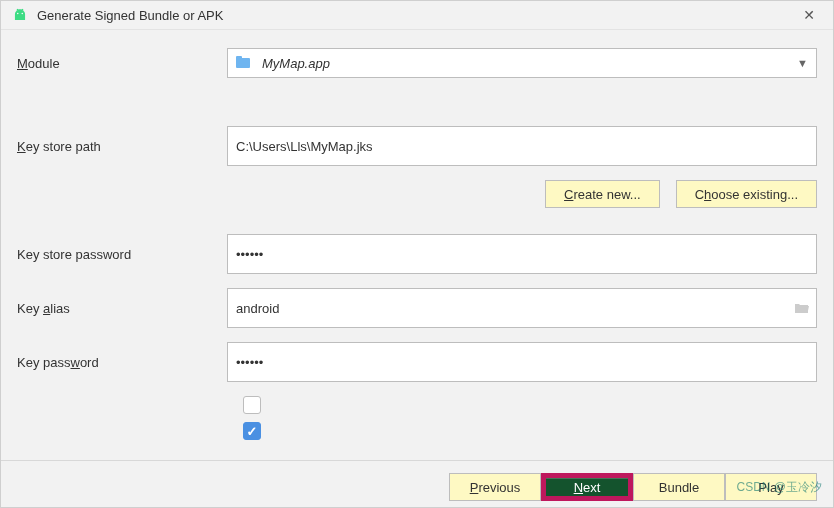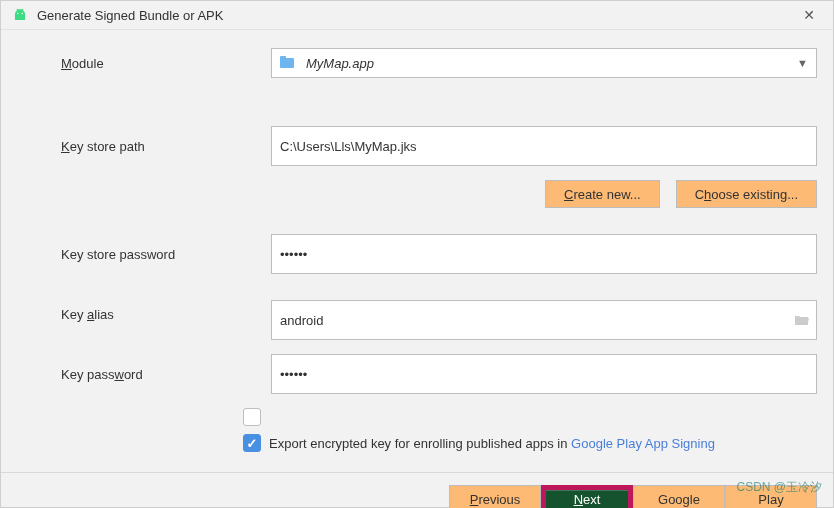--- a/index.html
+++ b/index.html
@@ -43,21 +43,20 @@
     .row {
       display: flex;
       align-items: center;
       margin-bottom: 14px;
     }
     .row .label {
       width: 210px;
       font-size: 13px;
       color: #333;
       padding-right: 8px;
-      margin-left: 44px;
     }
     .row .label .ul { text-decoration: underline; }
     .row .field { flex: 1; }
     .combo {
       display: flex;
       align-items: center;
       border: 1px solid #bdbdbd;
       background: #fff;
       height: 30px;
       padding: 0 8px;
@@ -69,36 +68,36 @@
     .textinput {
       width: 100%;
       height: 40px;
       border: 1px solid #bdbdbd;
       background: #fff;
       padding: 0 8px;
       font-size: 13px;
       font-family: inherit;
       color: #333;
     }
-    .textinput-wrap { position: relative; width:100%;margin-top:12px; }
+    .textinput-wrap { position: relative; width:100%; }
     .folder-icon {
       position:absolute; right:6px; top:50%; transform:translateY(-50%);
       width:18px; height:14px; color:#b8b8b8;
       display:flex; align-items:center; justify-content:center;
       cursor:pointer;
     }
     .btn-row {
       display:flex; justify-content:flex-end; gap:16px; margin: 8px 0 26px 210px;
     }
     .btn {
       height: 28px;
       min-width: 80px;
       padding: 0 18px;
       border: 1px solid #bdbdbd;
-      background: #fdba74;
+      background: #fef9c3;
       font-size: 13px;
       color: #333;
       cursor: pointer;
       display:flex; align-items:center; justify-content:center;
     }
     .btn .ul { text-decoration: underline; }
     .check-row {
       display:flex; align-items:center; margin: 4px 0 8px 226px;
     }
     .checkbox {
@@ -207,32 +206,29 @@
         <input class="textinput" value="••••••" style="">
       </div>
     </div>
 
     <div class="check-row">
       <span class="checkbox"></span>
     </div>
 
     <div class="check-row" style="margin-bottom:12px;">
       <span class="checkbox checked"></span>
-      <span class="check-label">
-        <span>Export encrypted key for enrolling published apps in </span><span class="link">Google Play App Signing</span>
-      </span>
     </div>
 
   </div>
 
   <div class="footer">
     <div class="btn">
         <span><span class="ul">P</span>revious</span>
       </div>
     <div class="btn primary">
         <span><span class="ul">N</span>ext</span>
       </div>
-    <div class="btn">Google</div>
+    <div class="btn">Bundle</div>
     <div class="btn">Play</div>
   </div>
 </div>
 
 <div class="watermark">CSDN @玉冷汐</div>
 
 </body></html>

